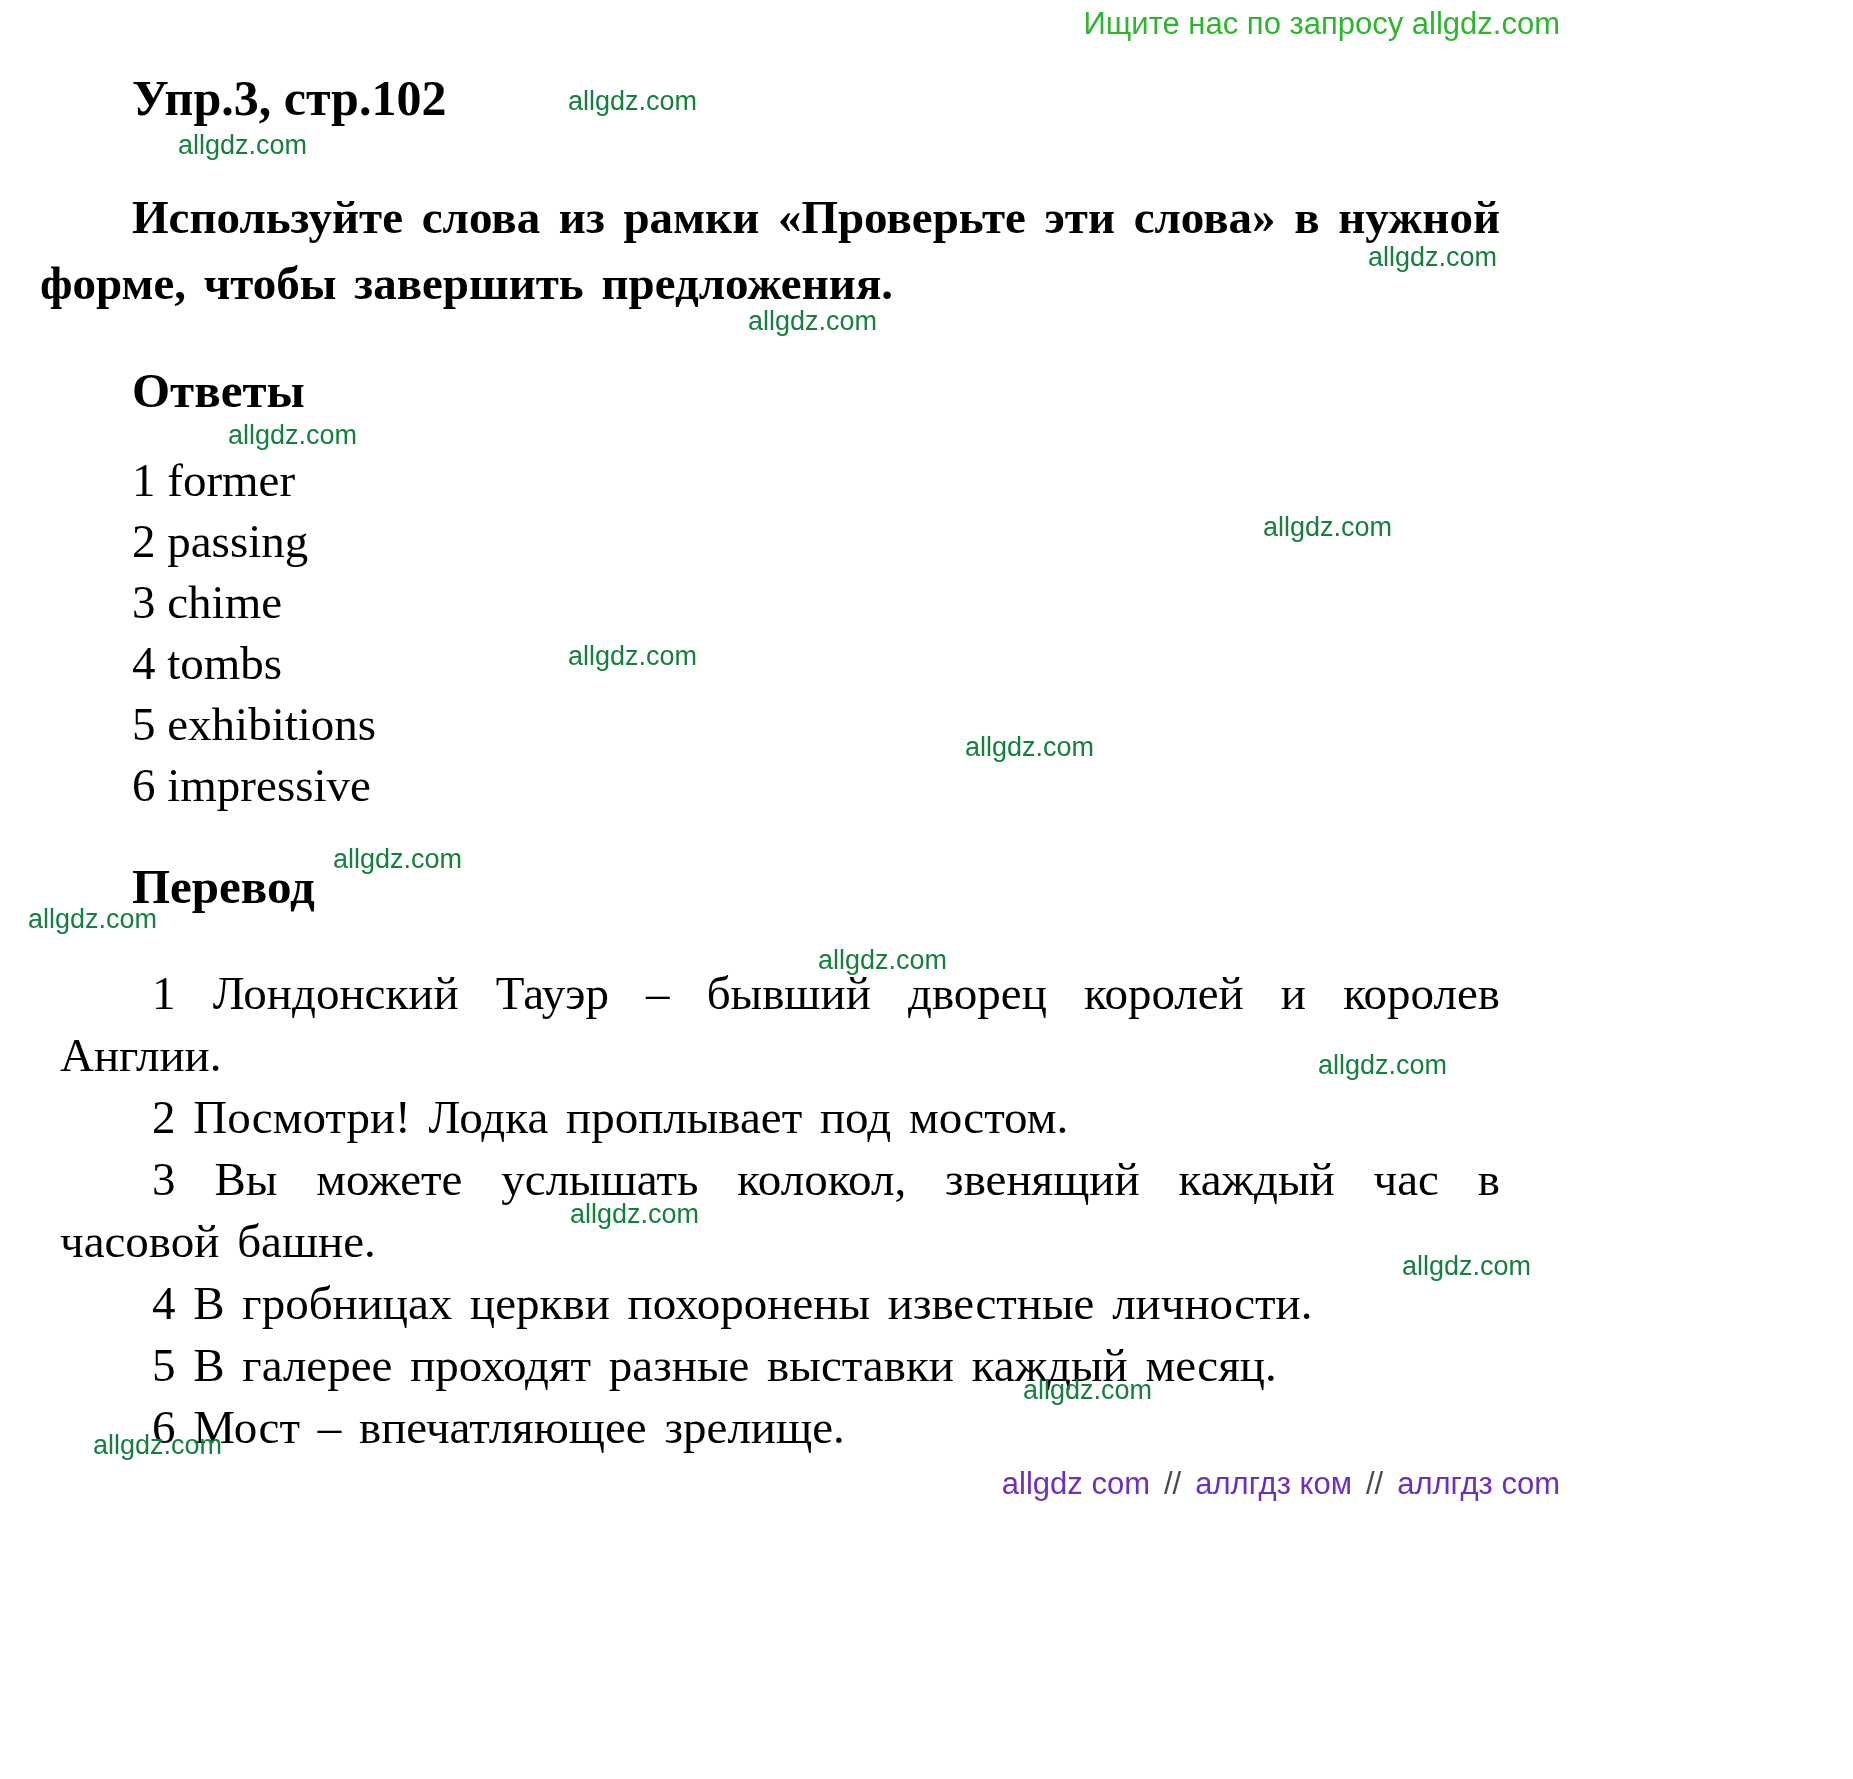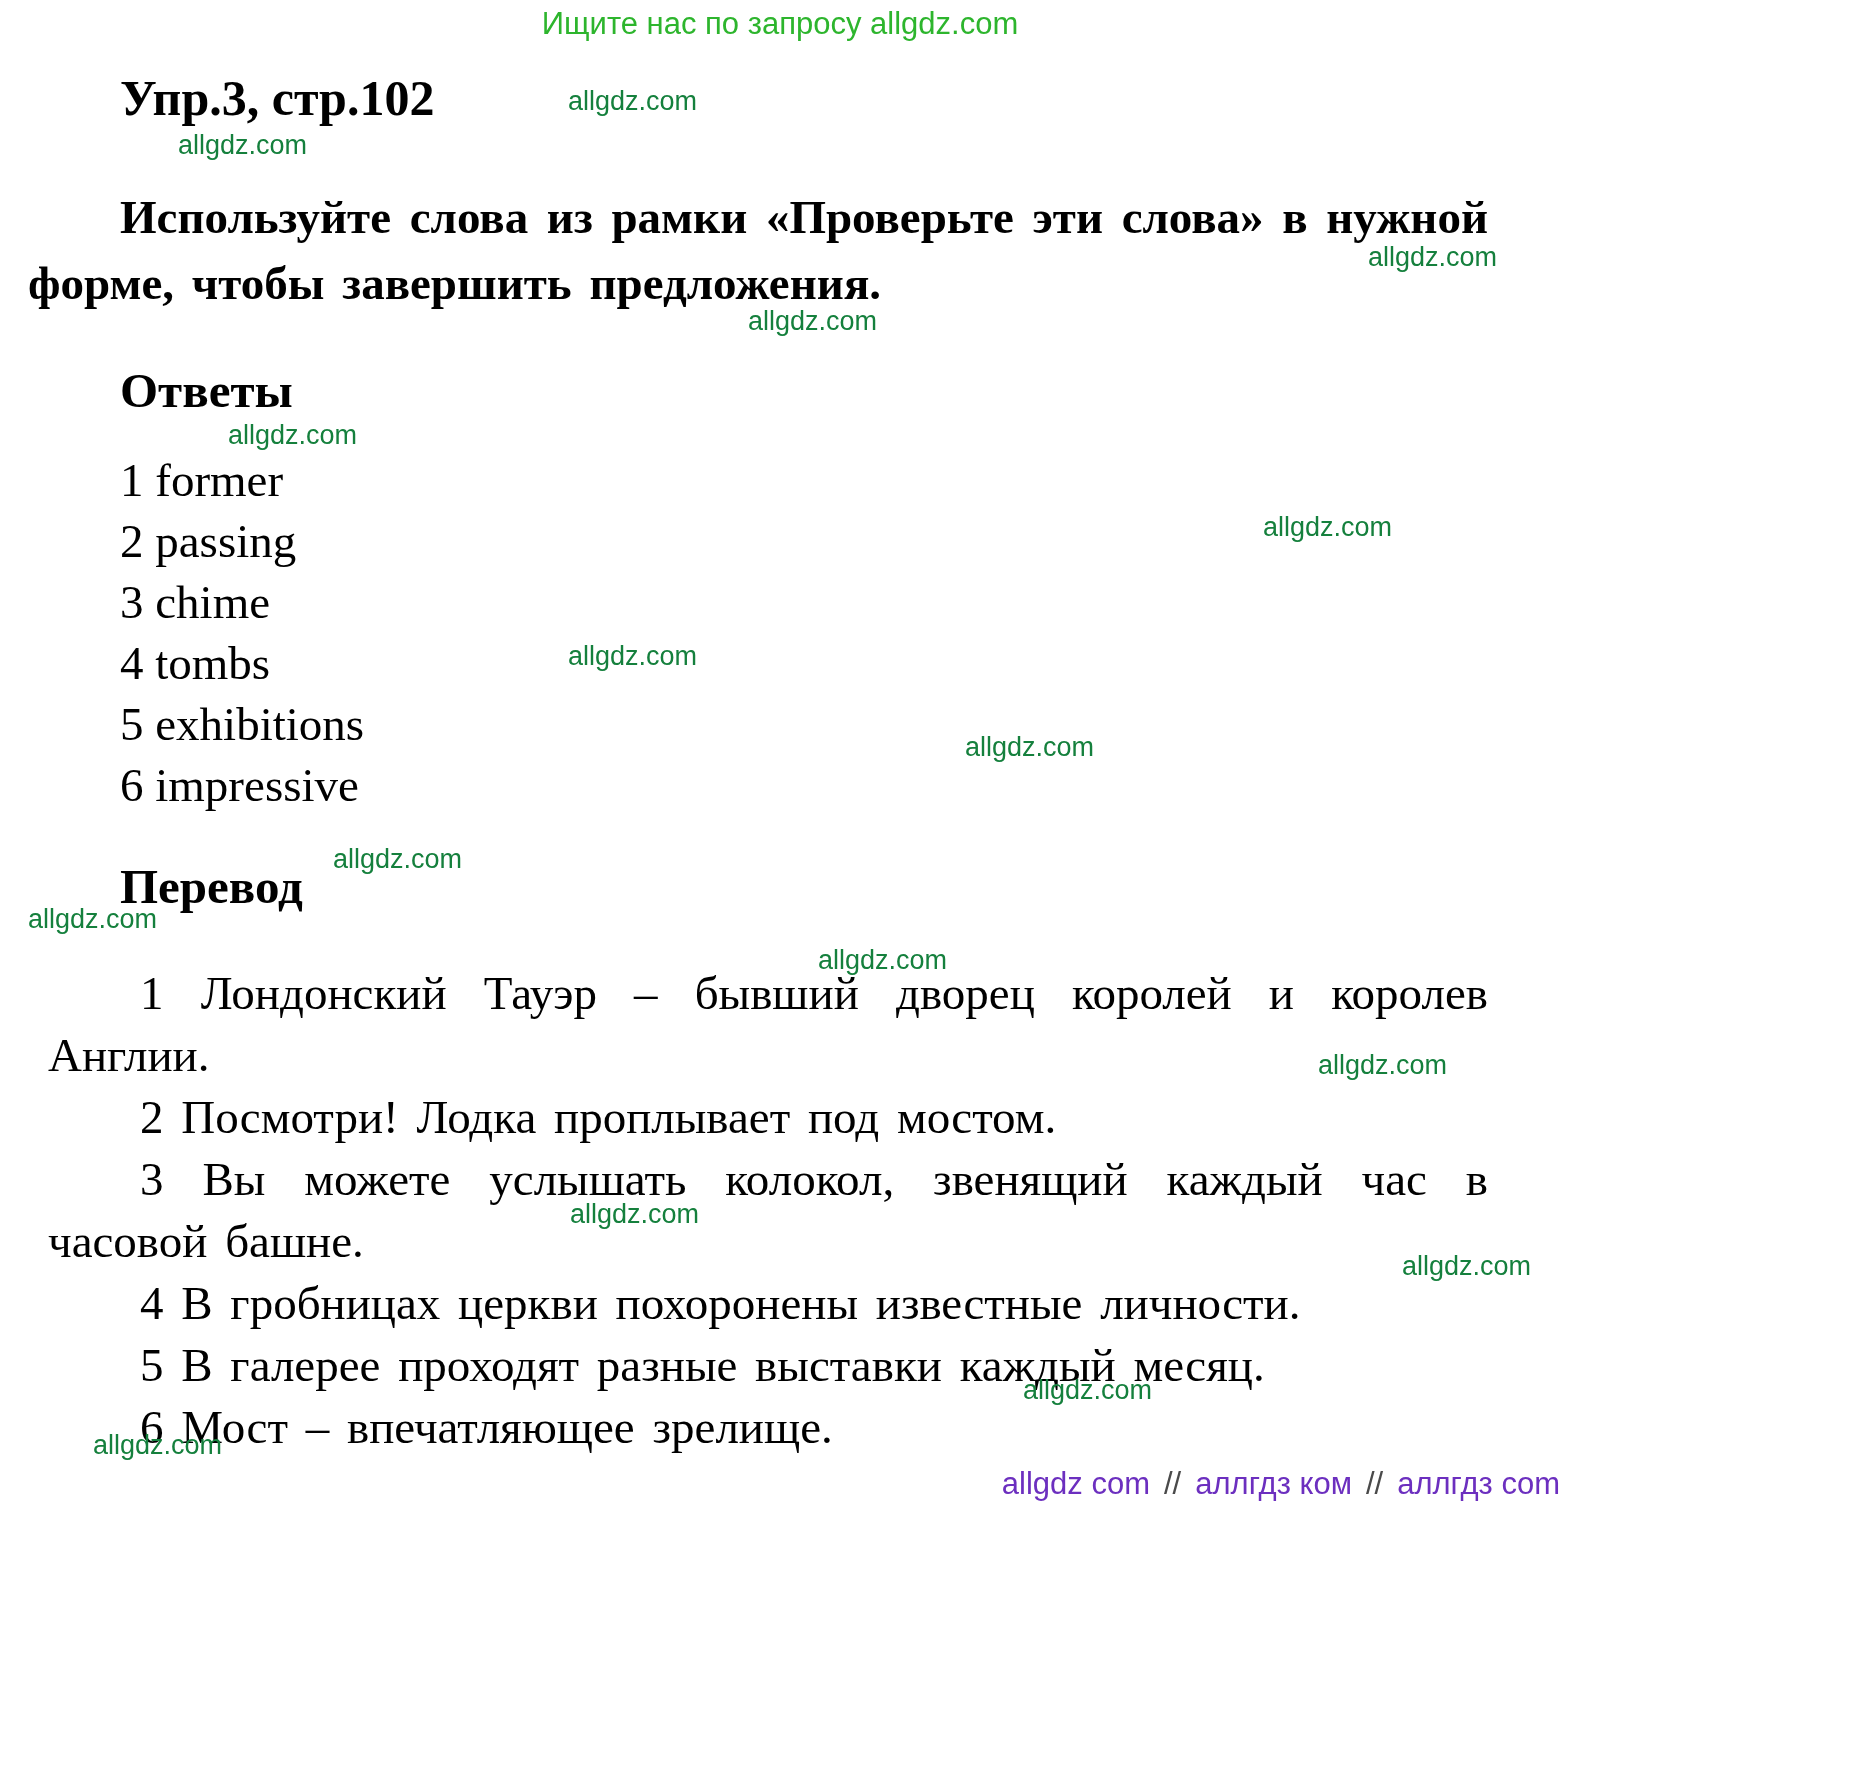--- a/index.html
+++ b/index.html
@@ -13,29 +13,29 @@
       height: 1779px;
       overflow: hidden;
       font-family: "Liberation Serif", serif;
       color: #000000;
     }
     .banner {
       position: absolute;
       top: 6px;
       left: 0;
       width: 1560px;
-      text-align: center;
+      text-align: right;
       font-family: "Liberation Sans", sans-serif;
       font-size: 31px;
       color: #2db52d;
     }
     .content {
       position: absolute;
       top: 56px;
-      left: 28px;
+      left: 40px;
       width: 1460px;
     }
     .page-title {
       margin: 14px 0 0 92px;
       font-size: 50px;
       font-weight: bold;
       line-height: 1.15;
     }
     .task {
       margin: 56px 0 0 0;

